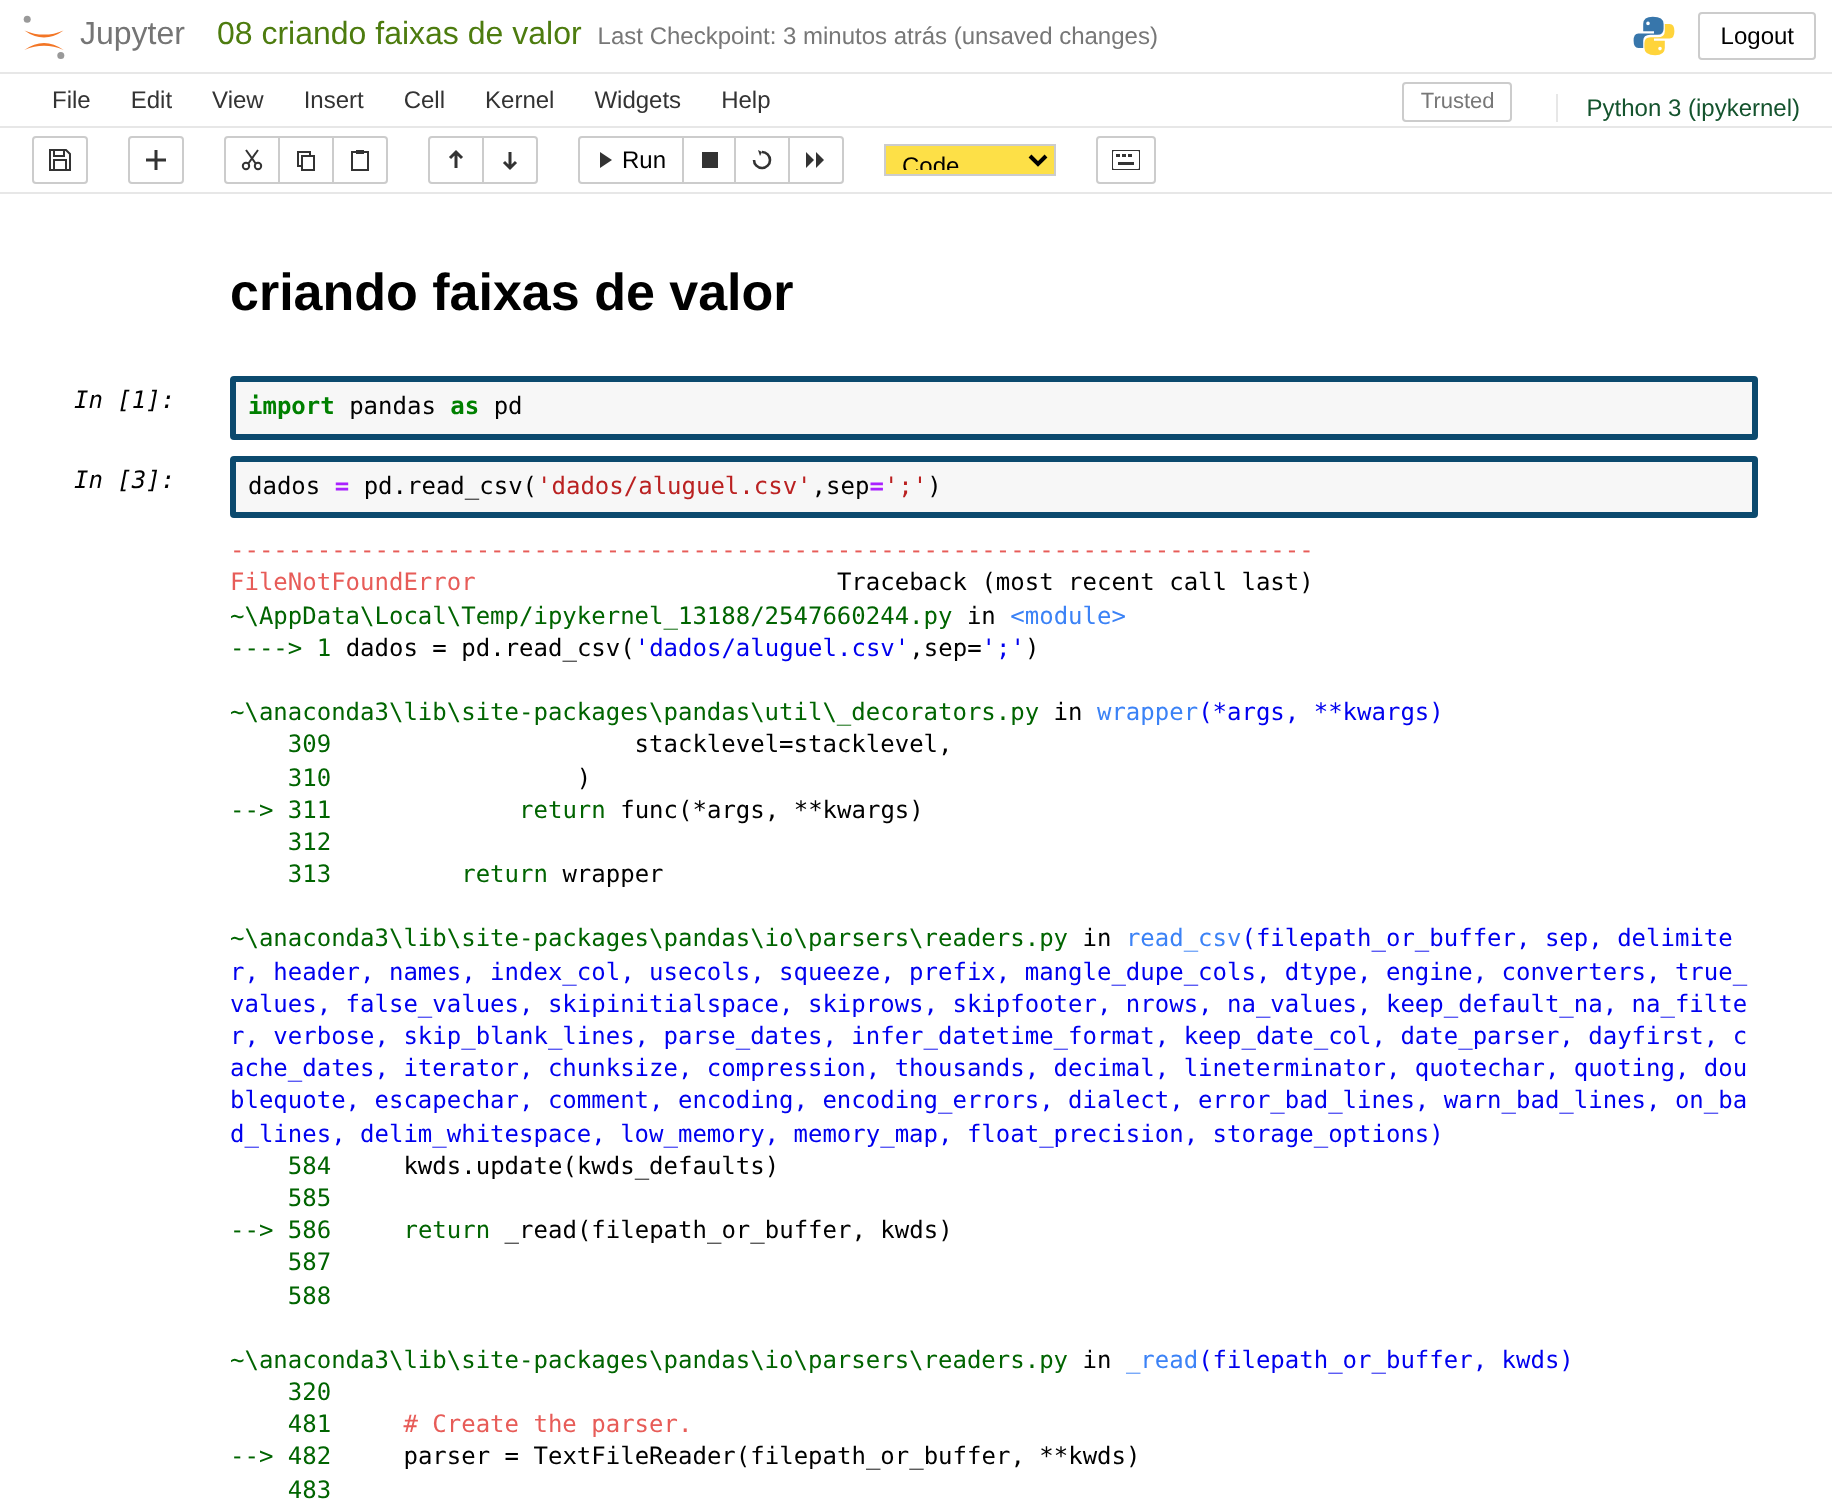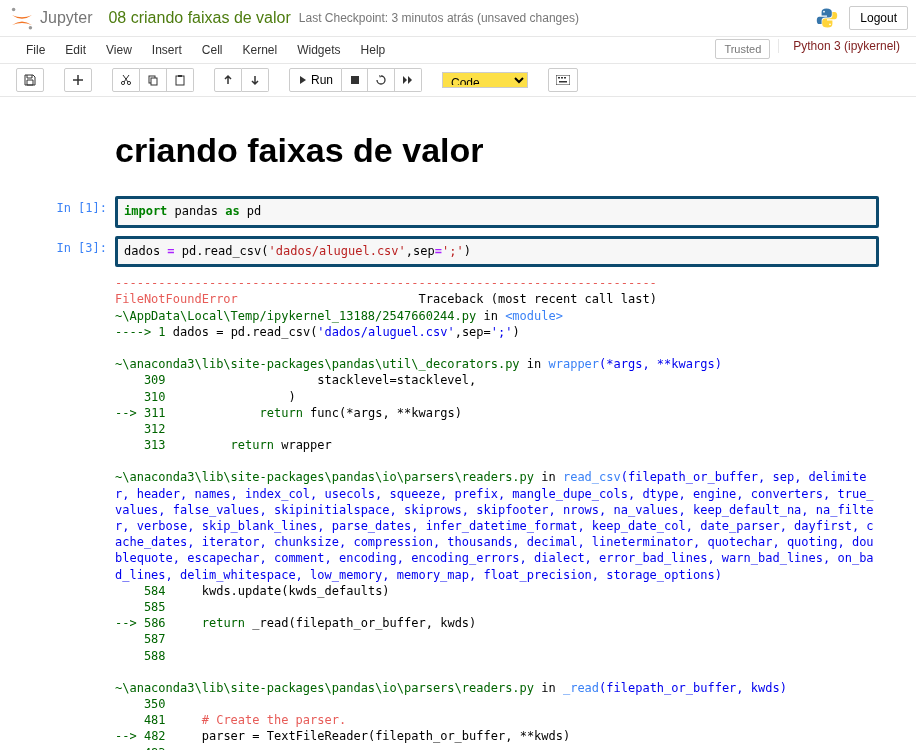--- a/index.html
+++ b/index.html
@@ -6,38 +6,38 @@
 body { font-family: "Helvetica Neue", Helvetica, Arial, sans-serif; font-size: 13px; color: #000; background: #fff; width: 916px; }
 .header { display: flex; align-items: center; padding: 4px 8px; border-bottom: 1px solid #e7e7e7; }
 .logo { display: flex; align-items: center; margin-right: 10px; }
 .logo-icon { width: 28px; height: 28px; margin-right: 4px; }
 .logo-text { font-size: 16px; color: #757575; font-weight: normal; }
 .notebook-name { font-size: 16px; color: #4d7c0f; margin-left: 6px; }
 .checkpoint { font-size: 12px; color: #777; margin-left: 8px; }
 .header-spacer { flex: 1; }
 .py-logo { width: 24px; height: 24px; margin-right: 10px; }
 .logout-btn { font-size: 12px; border: 1px solid #ccc; padding: 4px 10px; background: #fff; border-radius: 2px; cursor: pointer; }
-.menubar { display: flex; align-items: flex-start; padding: 2px 16px; border-bottom: 1px solid #e7e7e7; font-size: 12px; }
+.menubar { display: flex; align-items: flex-end; padding: 2px 16px; border-bottom: 1px solid #e7e7e7; font-size: 12px; }
 .menubar-item { padding: 4px 10px; cursor: pointer; color: #333; }
 .menubar-spacer { flex: 1; }
-.trusted { font-size: 11px; color: #777; border: 1px solid #ccc; padding: 3px 8px; border-radius: 2px; margin-right: 8px; }
-.kernel-ind { font-size: 12px; color: #7f1d1d; border-left: 1px solid #e7e7e7; padding-left: 14px; }
+.trusted { font-size: 11px; color: #777; border: 1px solid #ccc; padding: 3px 8px; border-radius: 2px; margin-right: 22px; }
+.kernel-ind { font-size: 12px; color: #14532d; border-left: 1px solid #e7e7e7; padding-left: 14px; }
 .toolbar { display: flex; align-items: center; padding: 4px 16px; border-bottom: 1px solid #e7e7e7; gap: 20px; }
 .tb-group { display: flex; }
 .tb-btn { border: 1px solid #ccc; background: #fff; padding: 3px 7px; font-size: 12px; cursor: pointer; display: flex; align-items: center; justify-content: center; min-width: 26px; height: 24px; border-radius: 2px; }
 .tb-group .tb-btn { border-radius: 0; }
 .tb-group .tb-btn:first-child { border-radius: 2px 0 0 2px; }
 .tb-group .tb-btn:last-child { border-radius: 0 2px 2px 0; }
 .tb-group .tb-btn + .tb-btn { border-left: none; }
 .celltype { border: 1px solid #ccc; background: #fde047; padding: 2px 4px; font-size: 12px; width: 86px; height: 16px; }
 .notebook { padding: 30px 0 0 0; }
 .nb-inner { margin: 0 auto; max-width: 870px; padding: 0 14px; }
-h1.md { font-size: 34px; font-weight: bold; margin: 4px 0 18px 0; }
+h1.md { font-size: 26px; font-weight: bold; margin: 4px 0 18px 0; }
 .cell { display: flex; margin-bottom: 8px; }
-.prompt { width: 78px; text-align: right; padding: 5px 8px 0 0; font-family: monospace; font-size: 12px; color: #3b82f6; flex-shrink: 0; }
+.prompt { width: 78px; text-align: left; padding: 5px 8px 0 0; font-family: monospace; font-size: 12px; color: #000000; flex-shrink: 0; font-style: italic; }
 .input-area { flex: 1; border: 3px solid #0c4a6e; background: #f7f7f7; border-radius: 2px; padding: 5px 6px; font-family: monospace; font-size: 12px; line-height: 1.3; }
 .output-area { flex: 1; font-family: monospace; font-size: 12px; line-height: 1.35; white-space: pre; overflow-x: hidden; }
 .kw { color: #008000; font-weight: bold; }
 .str { color: #BA2121; }
 .op { color: #AA22FF; font-weight: bold; }
 .err-red { color: #e75c58; }
 .err-blue { color: #0000EE; }
 .err-cyan { color: #3b82f6; }
 .err-green { color: #006400; }
 .err-num { color: #006400; }
@@ -194,21 +194,21 @@
 <span class="err-num">    312</span>
 <span class="err-num">    313</span><span>         </span><span class="err-green">return</span><span> wrapper</span>
 
 <div style="white-space:pre-wrap;word-break:break-all;"><span class="err-green">~\anaconda3\lib\site-packages\pandas\io\parsers\readers.py</span><span> in </span><span class="err-cyan">read_csv</span><span class="err-blue">(filepath_or_buffer, sep, delimiter, header, names, index_col, usecols, squeeze, prefix, mangle_dupe_cols, dtype, engine, converters, true_values, false_values, skipinitialspace, skiprows, skipfooter, nrows, na_values, keep_default_na, na_filter, verbose, skip_blank_lines, parse_dates, infer_datetime_format, keep_date_col, date_parser, dayfirst, cache_dates, iterator, chunksize, compression, thousands, decimal, lineterminator, quotechar, quoting, doublequote, escapechar, comment, encoding, encoding_errors, dialect, error_bad_lines, warn_bad_lines, on_bad_lines, delim_whitespace, low_memory, memory_map, float_precision, storage_options)</span></div><span class="err-num">    584</span><span>     kwds</span><span>.</span><span>update</span><span>(</span><span>kwds_defaults</span><span>)</span>
 <span class="err-num">    585</span>
 <span class="arrow">--&gt; </span><span class="err-num">586</span><span>     </span><span class="err-green">return</span><span> _read</span><span>(</span><span>filepath_or_buffer</span><span>,</span><span> kwds</span><span>)</span>
 <span class="err-num">    587</span>
 <span class="err-num">    588</span>
 
 <span class="err-green">~\anaconda3\lib\site-packages\pandas\io\parsers\readers.py</span><span> in </span><span class="err-cyan">_read</span><span class="err-blue">(filepath_or_buffer, kwds)</span>
-<span class="err-num">    350</span>
+<span class="err-num">    320</span>
 <span class="err-num">    481</span><span>     </span><span class="err-red"># Create the parser.</span>
 <span class="arrow">--&gt; </span><span class="err-num">482</span><span>     parser </span><span>=</span><span> TextFileReader</span><span>(</span><span>filepath_or_buffer</span><span>,</span><span> </span><span>**</span><span>kwds</span><span>)</span>
 <span class="err-num">    483</span>
 <span class="err-num">    484</span><span>     </span><span class="err-green">if</span><span> chunksize </span><span class="err-green">or</span><span> iterator</span><span>:</span>
 
 
 
 
 
 

